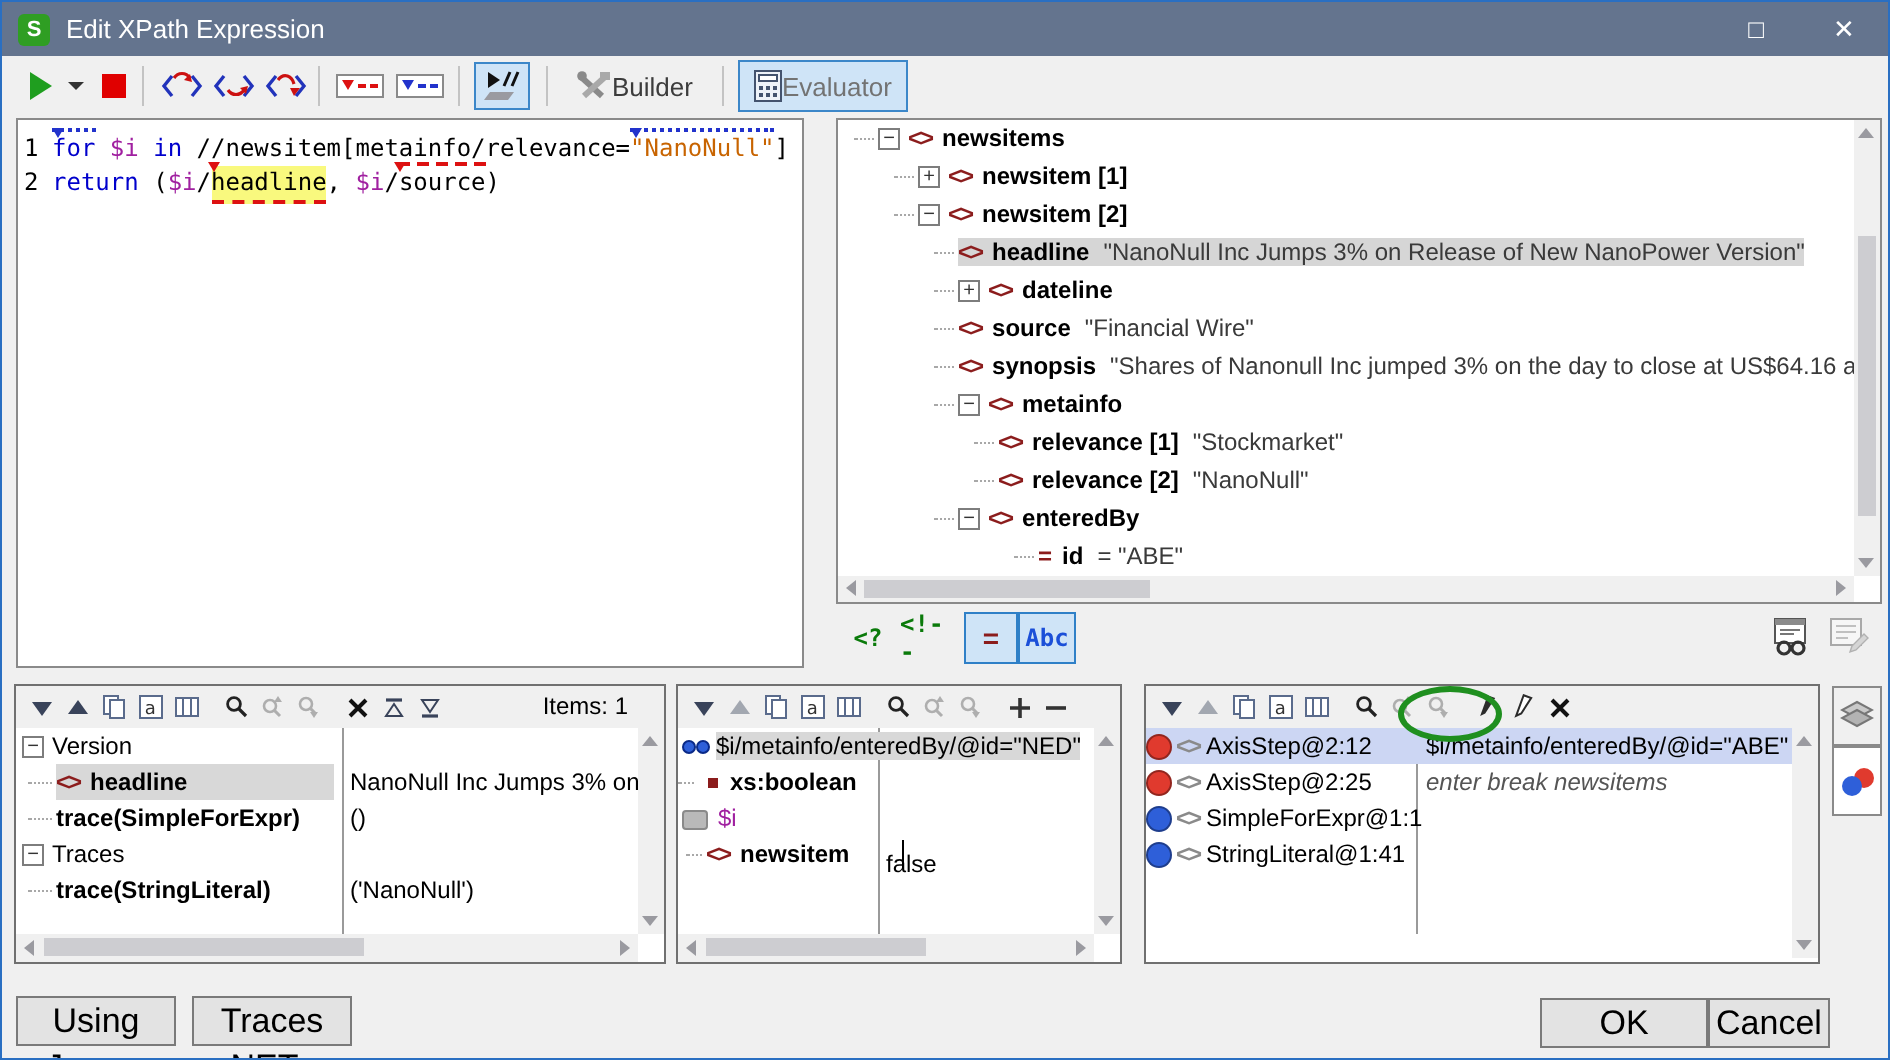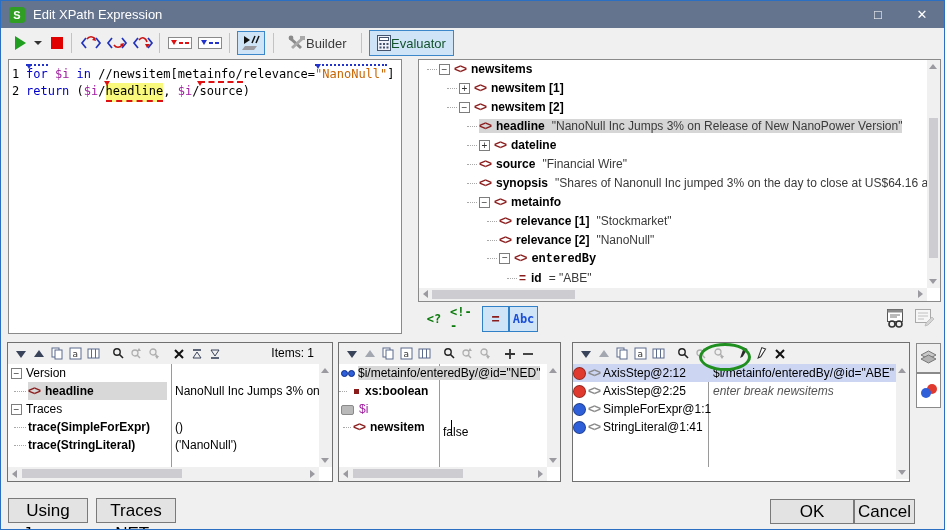--- a/index.html
+++ b/index.html
@@ -187,41 +187,41 @@
           <rect x="2.5" y="2.5" width="9" height="3" fill="#fff" stroke="#44536e"></rect>
           <g fill="#44536e">
             <rect x="2.5" y="8" width="2" height="2"></rect>
             <rect x="6" y="8" width="2" height="2"></rect>
             <rect x="9.5" y="8" width="2" height="2"></rect>
             <rect x="2.5" y="11.5" width="2" height="2"></rect>
             <rect x="6" y="11.5" width="2" height="2"></rect>
             <rect x="9.5" y="11.5" width="2" height="2"></rect>
           </g>
         </svg>
-      <span style="color:#14532d;">Evaluator</span>
+      <span style="color:#737373;">Evaluator</span>
     </div>
   </div>
 
   <div id="editor">
     <div id="code-lines"><div class="cline"><span class="lnum">1</span><span class="seg kw mseg m-trace">for</span><span class="seg"> </span><span class="seg var">$i</span><span class="seg"> </span><span class="seg kw">in</span><span class="seg"> //newsitem[metainfo/relevance=</span><span class="seg str mseg m-trace">"NanoNull"</span><span class="seg">]</span></div><div class="cline"><span class="lnum">2</span><span class="seg kw">return</span><span class="seg"> (</span><span class="seg var">$i</span><span class="seg">/</span><span class="seg hl mseg m-break-under">headline</span><span class="seg">, </span><span class="seg var">$i</span><span class="seg">/</span><span class="seg mseg m-break-over">source</span><span class="seg">)</span></div></div>
   </div>
 
   <div id="treebox">
     <div id="xml-tree">
         <div class="trow" style="padding-left: 8px;"><span class="leader"></span><span class="ebox">−</span><span class="tico">&lt;&gt;</span><span class="tname">newsitems</span></div>
         <div class="trow" style="padding-left: 28px;"><span class="leader"></span><span class="ebox">+</span><span class="tico">&lt;&gt;</span><span class="tname">newsitem [1]</span></div>
         <div class="trow" style="padding-left: 28px;"><span class="leader"></span><span class="ebox">−</span><span class="tico">&lt;&gt;</span><span class="tname">newsitem [2]</span></div>
         <div class="trow" style="padding-left: 48px;"><span class="leader"></span><span class="selwrap"><span class="tico">&lt;&gt;</span><span class="tname">headline</span><span class="tval">"NanoNull Inc Jumps 3% on Release of New NanoPower Version"</span></span></div>
         <div class="trow" style="padding-left: 48px;"><span class="leader"></span><span class="ebox">+</span><span class="tico">&lt;&gt;</span><span class="tname">dateline</span></div>
         <div class="trow" style="padding-left: 48px;"><span class="leader"></span><span class="tico">&lt;&gt;</span><span class="tname">source</span><span class="tval">"Financial Wire"</span></div>
         <div class="trow" style="padding-left: 48px;"><span class="leader"></span><span class="tico">&lt;&gt;</span><span class="tname">synopsis</span><span class="tval">"Shares of Nanonull Inc jumped 3% on the day to close at US$64.16 at clos</span></div>
         <div class="trow" style="padding-left: 48px;"><span class="leader"></span><span class="ebox">−</span><span class="tico">&lt;&gt;</span><span class="tname">metainfo</span></div>
         <div class="trow" style="padding-left: 68px;"><span class="leader"></span><span class="tico">&lt;&gt;</span><span class="tname">relevance [1]</span><span class="tval">"Stockmarket"</span></div>
         <div class="trow" style="padding-left: 68px;"><span class="leader"></span><span class="tico">&lt;&gt;</span><span class="tname">relevance [2]</span><span class="tval">"NanoNull"</span></div>
-        <div class="trow" style="padding-left: 68px; font-family: Liberation Mono, monospace;"><span class="leader"></span><span class="ebox">−</span><span class="tico">&lt;&gt;</span><span class="tname">enteredBy</span></div>
+        <div class="trow" style="padding-left: 48px;"><span class="leader"></span><span class="ebox">−</span><span class="tico">&lt;&gt;</span><span class="tname">enteredBy</span></div>
         <div class="trow" style="padding-left: 88px;"><span class="leader"></span><span class="aico">=</span><span class="tname">id</span><span class="tval">= "ABE"</span></div>
       </div>
     <div class="sb" style="right:0;top:0;width:13px;bottom:13px;">
       <span class="arr up" style="left:2px;top:4px;"></span>
       <div class="thumb" style="left:2px;top:58px;width:9px;height:140px;"></div>
       <span class="arr down" style="left:2px;bottom:4px;"></span>
     </div>
     <div class="sb" style="left:0;bottom:0;height:13px;right:13px;">
       <span class="arr left" style="left:4px;top:2px;"></span>
       <div class="thumb" style="left:13px;top:2px;width:143px;height:9px;"></div>
@@ -321,22 +321,22 @@
             <path d="M2 10h8" stroke="#39435a" stroke-width="1.6"></path>
             <path d="M6 8 2 2h8z" fill="none" stroke="#39435a"></path>
           </svg>
         </span>
       </div>
     <div class="items-label">Items: 1</div>
     <div class="pdiv" style="left:163px;"></div>
     <div class="pcontent" id="results-rows">
         <div class="prow"><span class="ebox" style="margin-left:3px;">−</span><span>Version</span></div>
         <div class="prow"><span style="display:inline-block;margin-left:6px;width:12px;" class="leader"></span><span class="grayname" style="display:inline-block;width:139px;"><span class="tico">&lt;&gt;</span><span class="pbold">headline</span></span><span class="pval" style="left:167px;">NanoNull Inc Jumps 3% on </span></div>
+        <div class="prow"><span style="display:inline-block;margin-left:6px;width:12px;" class="leader"></span><span class="pbold">trace(SimpleForExpr)</span><span class="pval" style="left:167px;">()</span></div>
         <div class="prow"><span class="ebox" style="margin-left:3px;">−</span><span>Traces</span></div>
-        <div class="prow"><span style="display:inline-block;margin-left:6px;width:12px;" class="leader"></span><span class="pbold">trace(SimpleForExpr)</span><span class="pval" style="left:167px;">()</span></div>
         <div class="prow"><span style="display:inline-block;margin-left:6px;width:12px;" class="leader"></span><span class="pbold">trace(StringLiteral)</span><span class="pval" style="left:167px;">('NanoNull')</span></div>
       </div>
     <div class="sb" style="right:0;top:21px;width:13px;bottom:14px;">
       <span class="arr up" style="left:2px;top:4px;"></span>
         <span class="arr down" style="left:2px;bottom:4px;"></span>
     </div>
     <div class="sb" style="left:0;bottom:0;height:14px;right:13px;">
       <span class="arr left" style="left:4px;top:3px;"></span>
       <div class="thumb" style="left:14px;top:2px;width:160px;height:9px;"></div>
       <span class="arr right" style="right:4px;top:3px;"></span>

